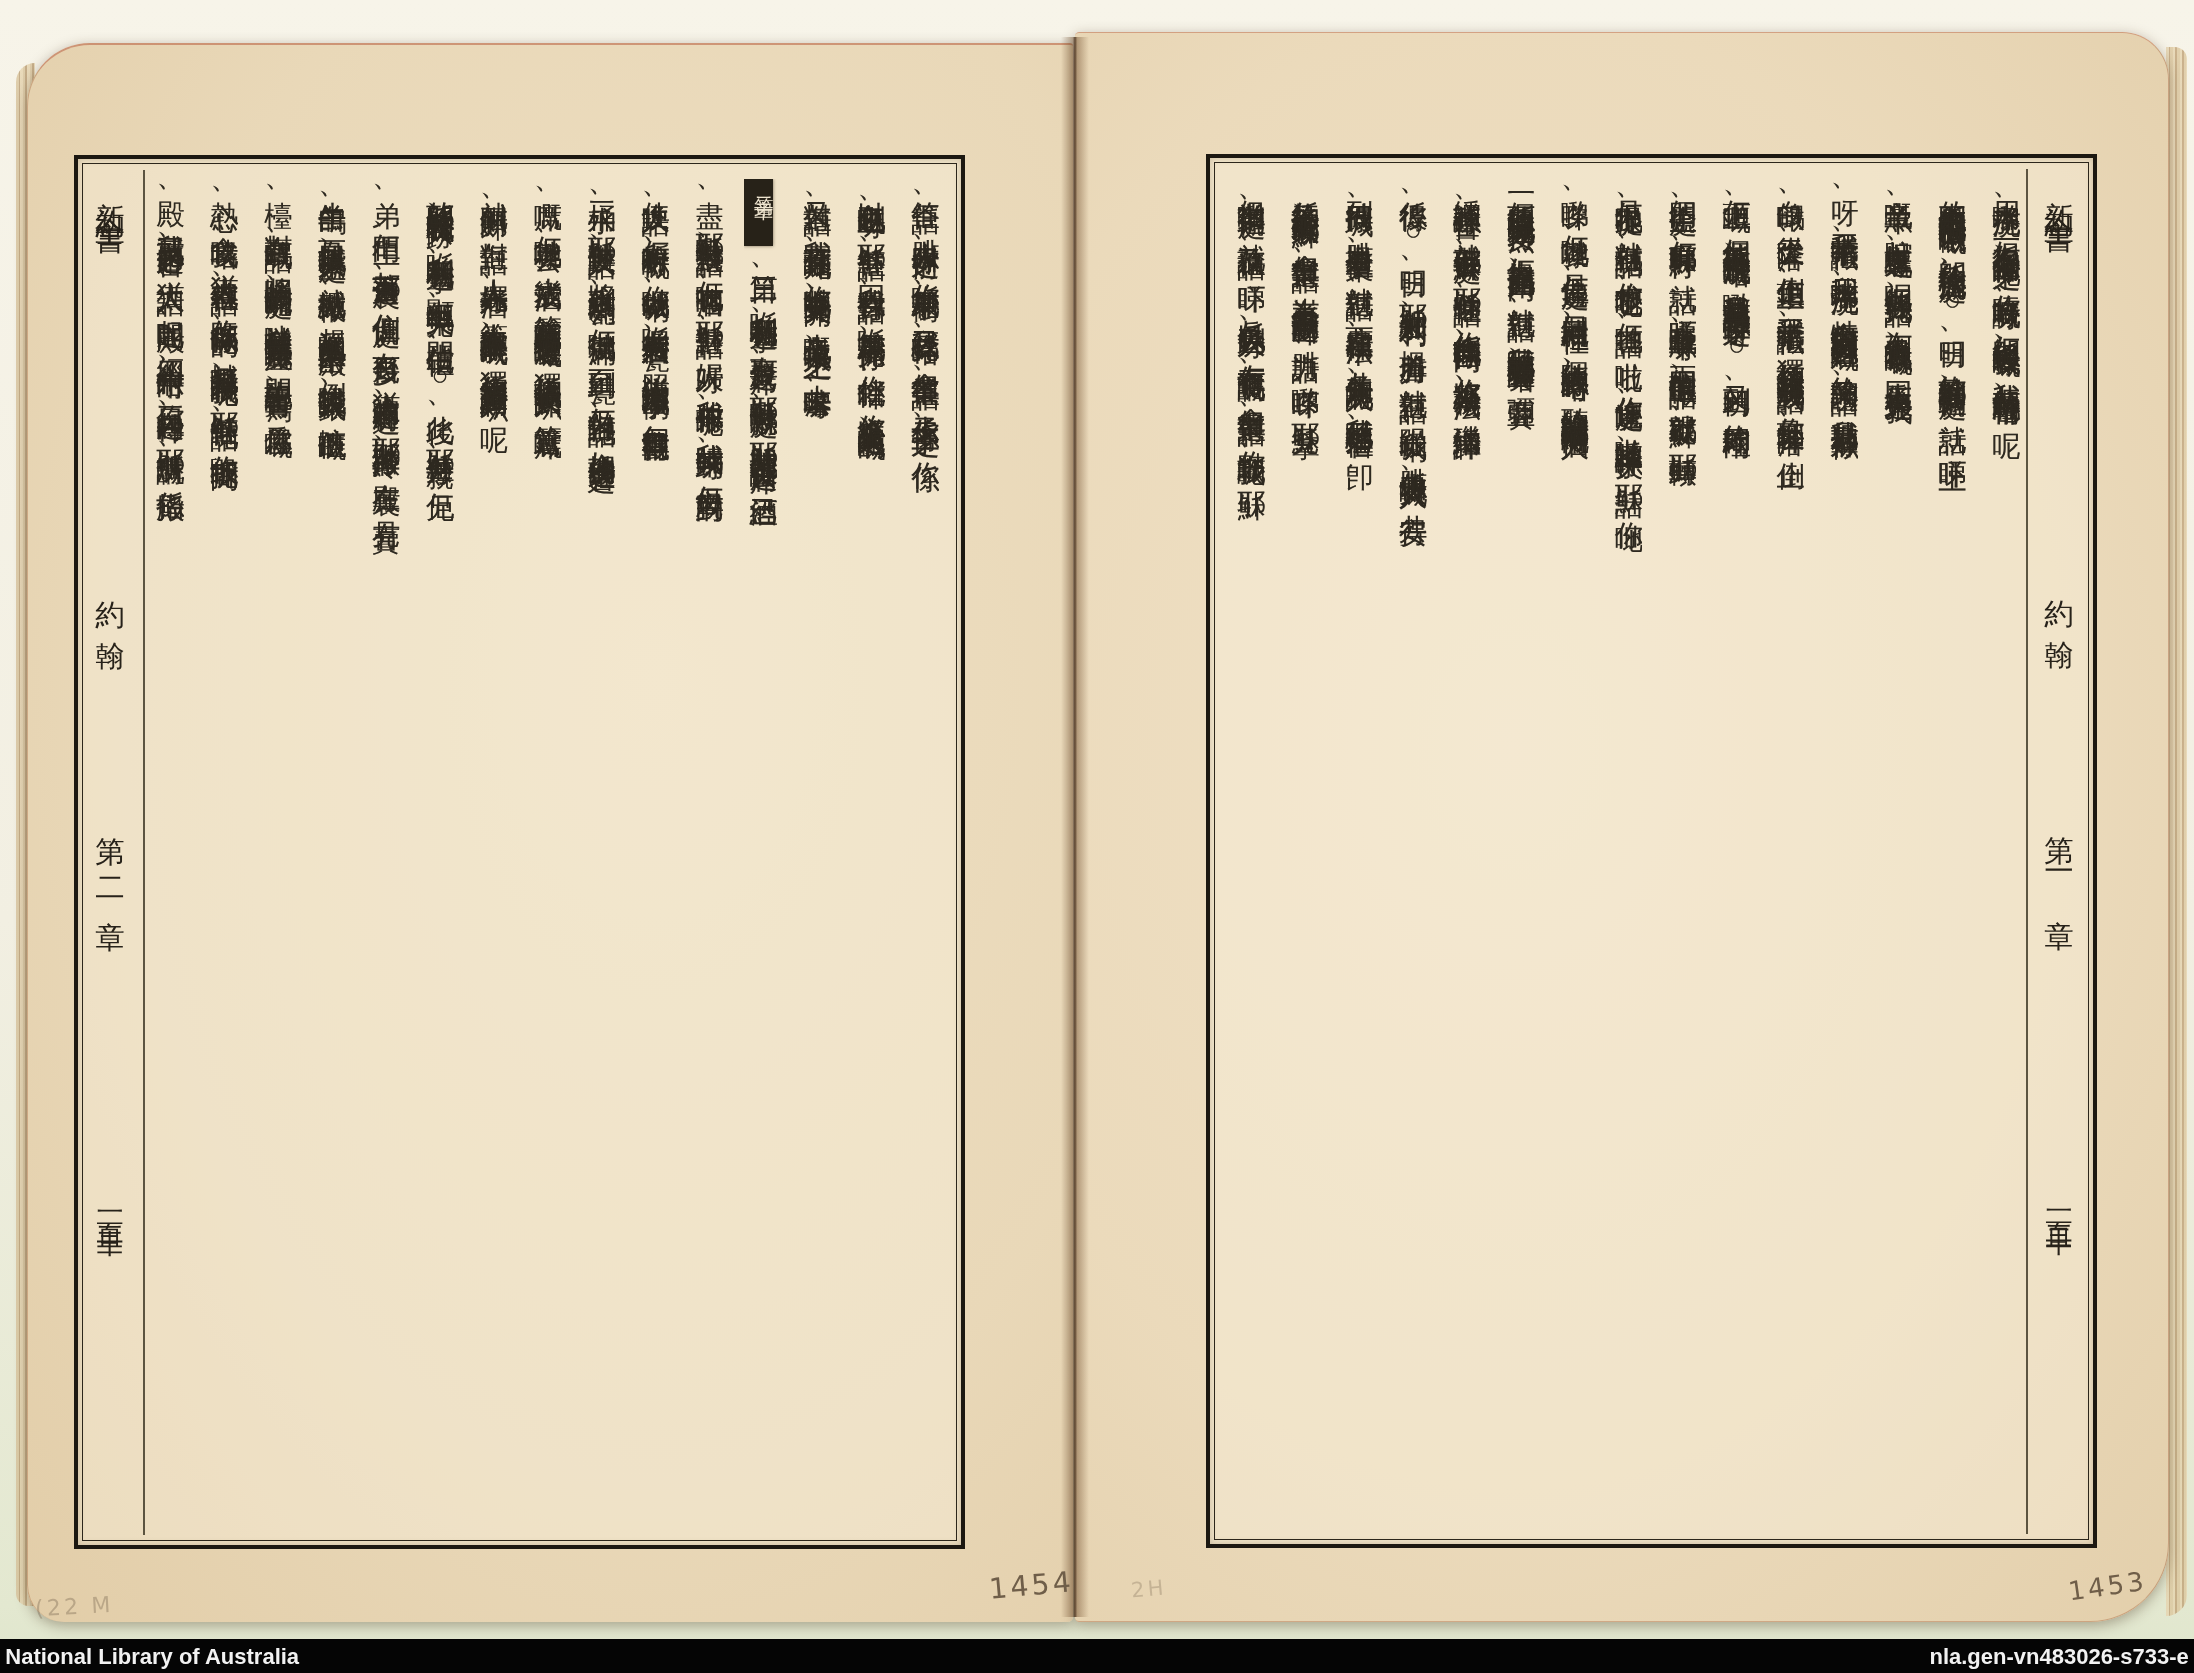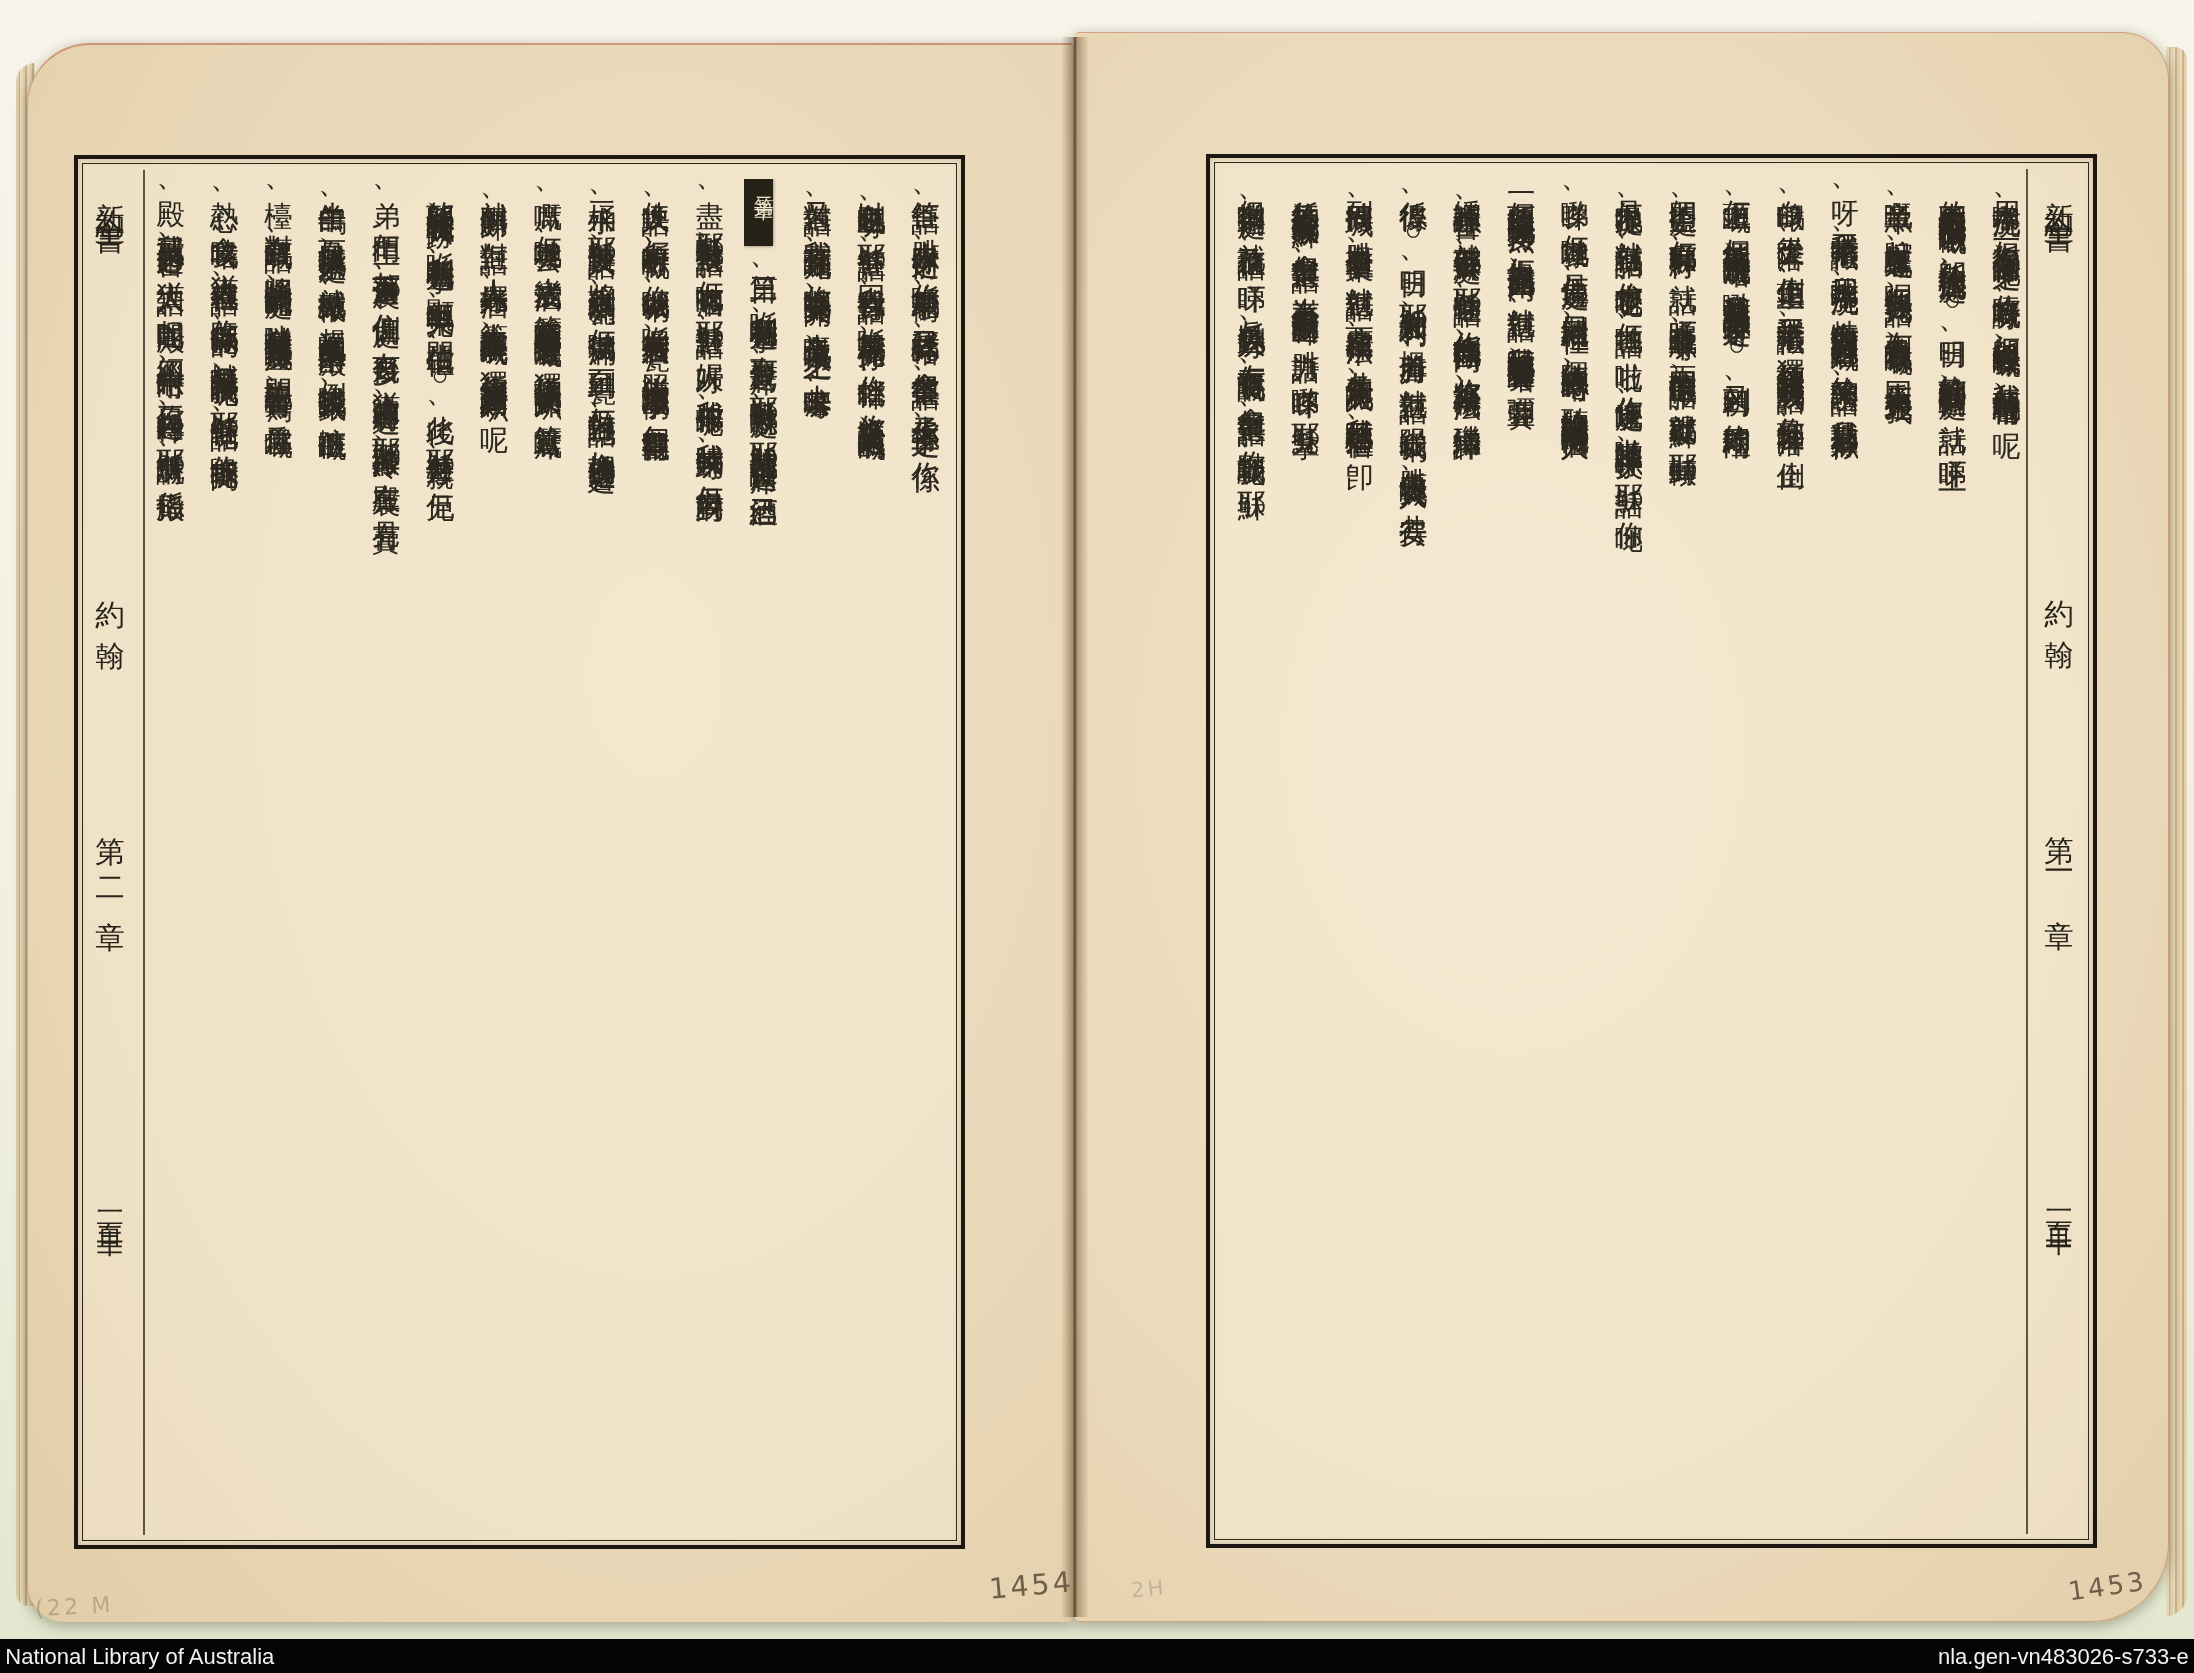--- a/index.html
+++ b/index.html
@@ -91,21 +91,21 @@
   .pencil-1454{left:989px; top:1569px; font-size:28.4px;}
   .pencil-1453{left:2068px; top:1571px; font-size:26px; transform:rotate(-8deg);}
   .pencil-faint-left{left:35px; top:1594px; font-size:22px; opacity:.35; transform:rotate(-3deg);}
   .pencil-faint-gutter{left:1131px; top:1577px; font-size:21px; opacity:.28;}
   
   .footer-bar{
     position:absolute; left:0; top:1639px; width:2194px; height:35px;
     background:#050505; color:#f2f2f2;
     font-family:"Liberation Sans", sans-serif; font-size:22px;
     display:flex; justify-content:space-between; align-items:center;
-    padding:0 5.3px; box-sizing:border-box;
+    padding:0 5.3px; box-sizing:border-box;font-weight:bold;
   }
 </style>
 </head>
 <body>
 
 <div class="stage">
 
   <div class="edge-stack-left"></div>
   <div class="edge-stack-right"></div>
 

